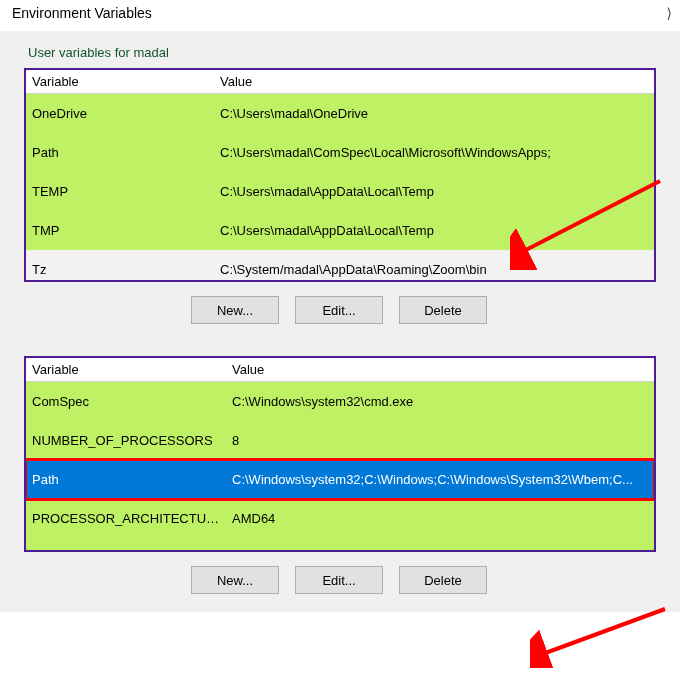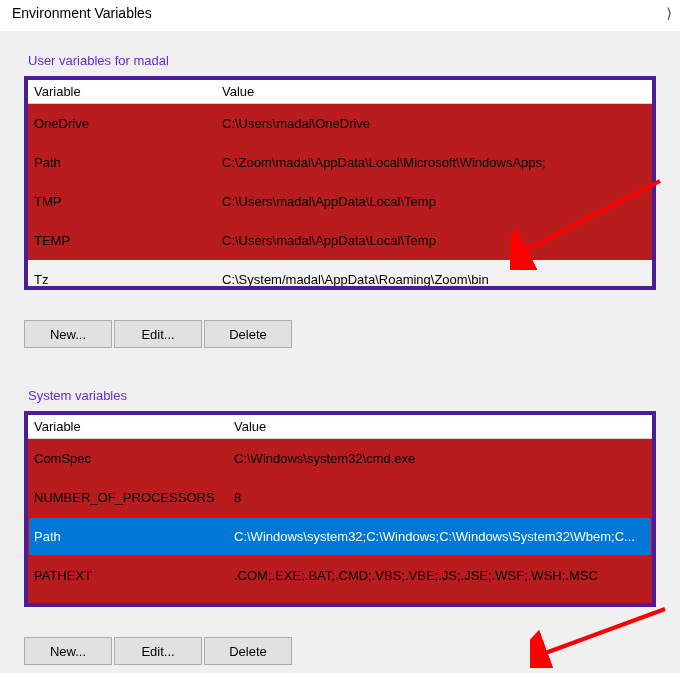--- a/index.html
+++ b/index.html
@@ -24,26 +24,26 @@
   .titlebar .chev { font-size: 14px; color: #444; padding-right: 4px; }
   .panel {
     padding: 0 16px;
     background: #f0f0f0;
   }
   .group {
     padding: 14px 8px 8px 8px;
   }
   .group-title {
     font-size: 13px;
-    margin: 8px 0 8px 4px;
-    color: #6d28d9;
+    margin: 0 0 8px 4px;
+    color: #14532d;
   }
   .listbox {
-    background: #b91c1c;
-    border: 4px solid #4c1d95;
+    background: #bef264;
+    border: 2px solid #4c1d95;
     height: 214px;
     overflow-y: scroll;
     position: relative;
   }
   .listbox.sys {
     height: 196px;
   }
   table {
     border-collapse: collapse;
     width: 100%;
@@ -71,24 +71,23 @@
     color: #fff;
   }
   tr.boxed {
     outline: 3px solid #ff0000;
     outline-offset: -1px;
     position: relative;
   }
   tr.shaded td { background: #f2f2f2; margin-left: 36px; }
   .btnrow {
     display: flex;
-    justify-content: flex-start;
-    gap: 2px;
+    justify-content: center;
+    gap: 16px;
     padding: 14px 2px 10px 0;
-    margin-top: 16px;
   }
   button.win {
     font-family: inherit;
     font-size: 13px;
     background: #e1e1e1;
     border: 1px solid #adadad;
     padding: 4px 0;
     width: 88px;
     height: 28px;
     cursor: pointer;
@@ -130,46 +129,45 @@
             <th>Value</th>
           </tr>
         </thead>
         <tbody>
           <tr>
               <td>OneDrive</td>
               <td>C:\Users\madal\OneDrive</td>
             </tr>
           <tr>
               <td>Path</td>
-              <td>C:\Zoom\madal\AppData\Local\Microsoft\WindowsApps;</td>
+              <td>C:\Users\madal\ComSpec\Local\Microsoft\WindowsApps;</td>
+            </tr>
+          <tr>
+              <td>TEMP</td>
+              <td>C:\Users\madal\AppData\Local\Temp</td>
             </tr>
           <tr>
               <td>TMP</td>
-              <td>C:\Users\madal\AppData\Local\Temp</td>
-            </tr>
-          <tr>
-              <td>TEMP</td>
               <td>C:\Users\madal\AppData\Local\Temp</td>
             </tr>
           <tr class="shaded">
               <td>Tz</td>
               <td>C:\System/madal\AppData\Roaming\Zoom\bin</td>
             </tr>
         </tbody>
       </table>
     </div>
     <div class="btnrow">
       <button class="win">New...</button>
       <button class="win">Edit...</button>
       <button class="win">Delete</button>
     </div>
   </div>
 
   <div class="group">
-    <div class="group-title">System variables</div>
     <div class="listbox sys">
       <table>
         <colgroup>
             <col class="c1s">
             <col>
           </colgroup>
         <thead>
           <tr>
             <th>Variable</th>
             <th>Value</th>
@@ -180,24 +178,20 @@
               <td>ComSpec</td>
               <td>C:\Windows\system32\cmd.exe</td>
             </tr>
           <tr>
               <td>NUMBER_OF_PROCESSORS</td>
               <td>8</td>
             </tr>
           <tr class="selected boxed">
               <td>Path</td>
               <td>C:\Windows\system32;C:\Windows;C:\Windows\System32\Wbem;C...</td>
-            </tr>
-          <tr>
-              <td>PATHEXT</td>
-              <td>.COM;.EXE;.BAT;.CMD;.VBS;.VBE;.JS;.JSE;.WSF;.WSH;.MSC</td>
             </tr>
           <tr>
               <td>PROCESSOR_ARCHITECTURE</td>
               <td>AMD64</td>
             </tr>
         </tbody>
       </table>
     </div>
     <div class="btnrow">
       <button class="win">New...</button>

